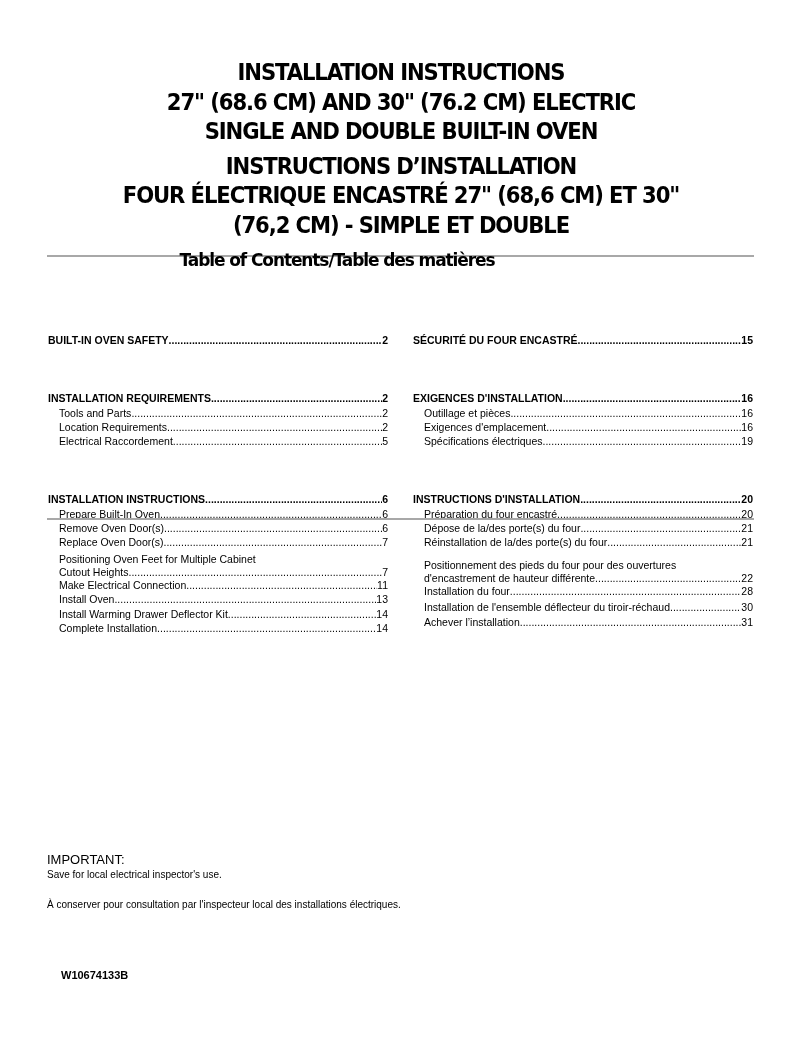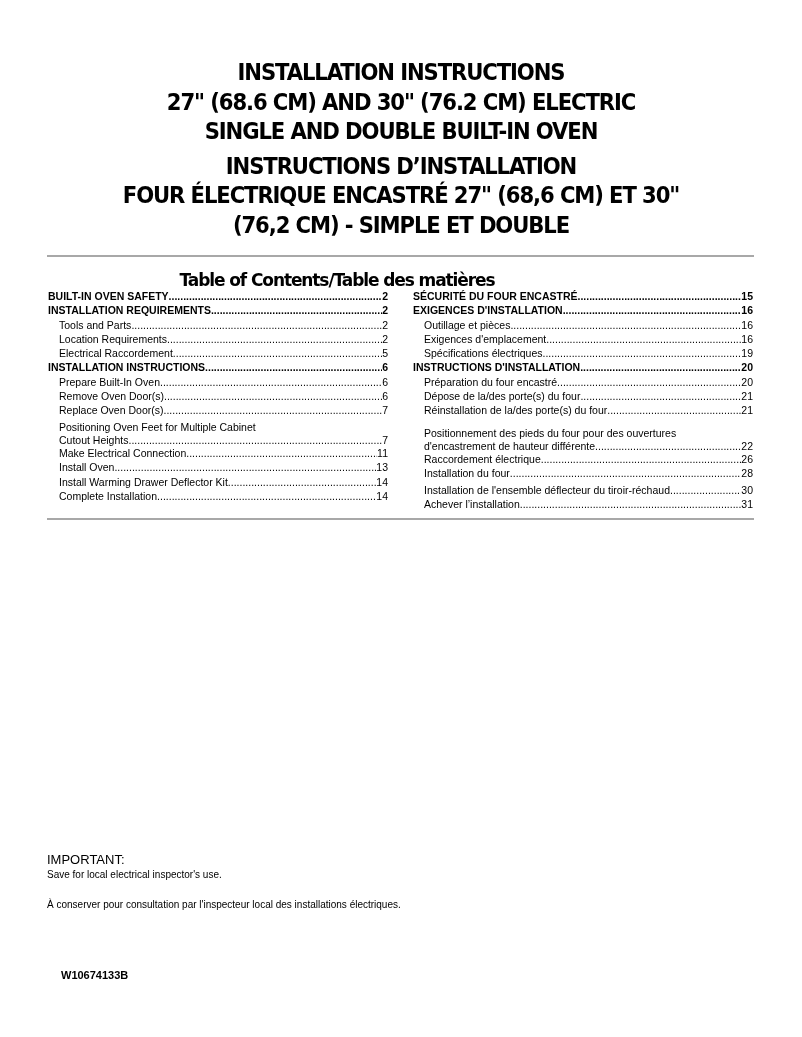--- a/index.html
+++ b/index.html
@@ -3,28 +3,28 @@
 <meta charset="utf-8">
 <style>
   html, body { margin:0; padding:0; background:#fff; }
   body { width:802px; height:1037px; position:relative; overflow:hidden; color:#000;
          font-family:"Liberation Sans", sans-serif; }
   .title-block { position:absolute; left:0; top:58px; width:802px; text-align:center;
                  font-family:"DejaVu Sans", sans-serif; font-weight:bold; letter-spacing:-1.2px; }
   .title-block .line { font-size:23px; line-height:29.5px; transform:scaleX(0.92); }
   .title-block .fr { margin-top:5px; }
   .rule { position:absolute; left:47px; width:707px; height:2px; background:#a8a8a8; }
-  .toc-title { position:absolute; left:0; top:270px; width:674px; text-align:center;
+  .toc-title { position:absolute; left:0; top:250px; width:674px; text-align:center;
                font-family:"DejaVu Sans", sans-serif; font-weight:bold; font-size:17px;
                letter-spacing:-1.1px; }
   .col { position:absolute; top:289px; width:340px; font-size:10.5px; }
   .col.left { left:48px; }
   .col.right { left:413px; }
   .entry { display:flex; align-items:flex-end; line-height:14.3px; white-space:nowrap; }
-  .entry.main { font-weight:bold; }
+  .entry.main { font-weight:bold;margin-top:44px; }
   .entry.sub { padding-left:11px; }
   .entry .label { flex:0 0 auto; }
   .entry .dots { flex:1 1 auto; overflow:hidden; white-space:nowrap; }
   .entry .dots::after { content:"........................................................................................................................................................................"; }
   .entry .page { flex:0 0 auto; }
   .imp { position:absolute; left:47px; font-size:12px; }
   .imp .head { font-weight:normal; font-size:13px; line-height:16px; }
   .imp .text { font-size:10px; line-height:14px; }
   .docnum { position:absolute; left:47px; top:969px; font-weight:bold; font-size:11px;margin-left:14px; }
 </style>
@@ -168,25 +168,20 @@
     </div>
   <div class="entry sub" style="margin-top:8px;">
       <span class="label">Positionnement des pieds du four pour des ouvertures</span>
     </div>
   <div class="entry sub" style="line-height:12px;">
       <span class="label">d'encastrement de hauteur différente</span>
       <span class="dots"></span>
       <span class="page">22</span>
     </div>
   <div class="entry sub">
-      <span class="label">Raccordement électrique</span>
-      <span class="dots"></span>
-      <span class="page">26</span>
-    </div>
-  <div class="entry sub">
       <span class="label">Installation du four</span>
       <span class="dots"></span>
       <span class="page">28</span>
     </div>
   <div class="entry sub" style="margin-top:2px;">
       <span class="label">Installation de l'ensemble déflecteur du tiroir-réchaud </span>
       <span class="dots"></span>
       <span class="page">30</span>
     </div>
   <div class="entry sub">

